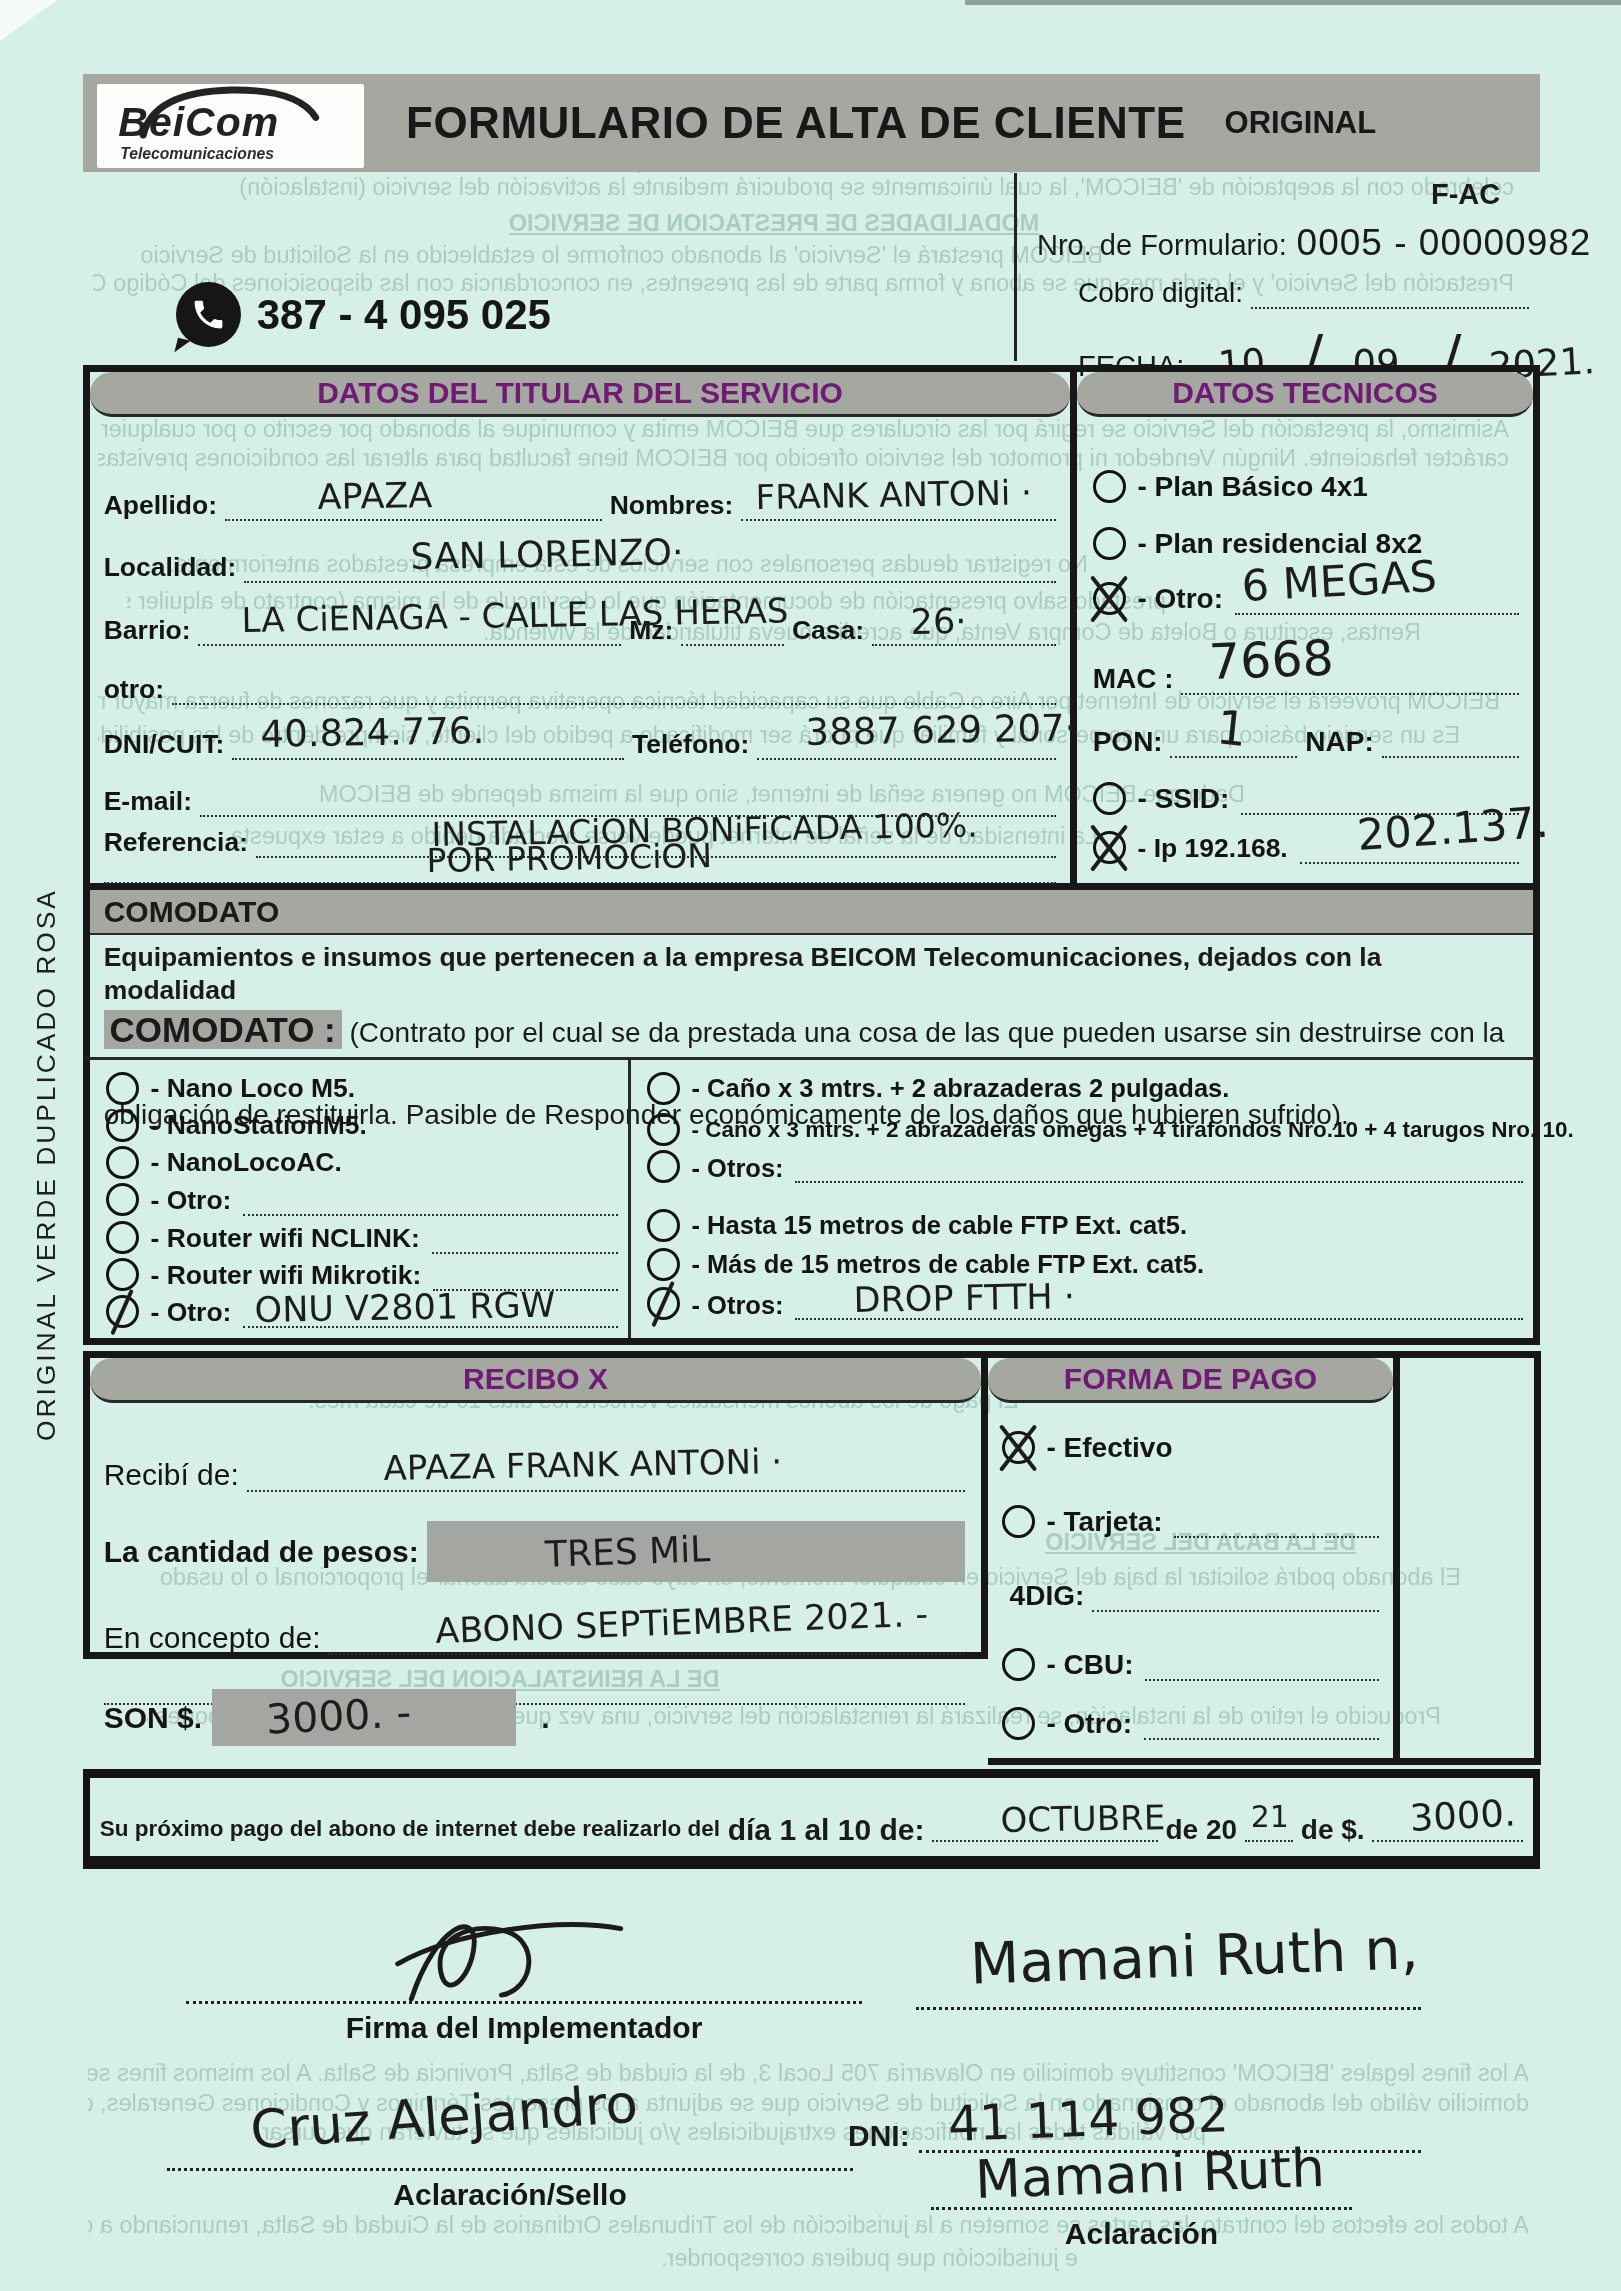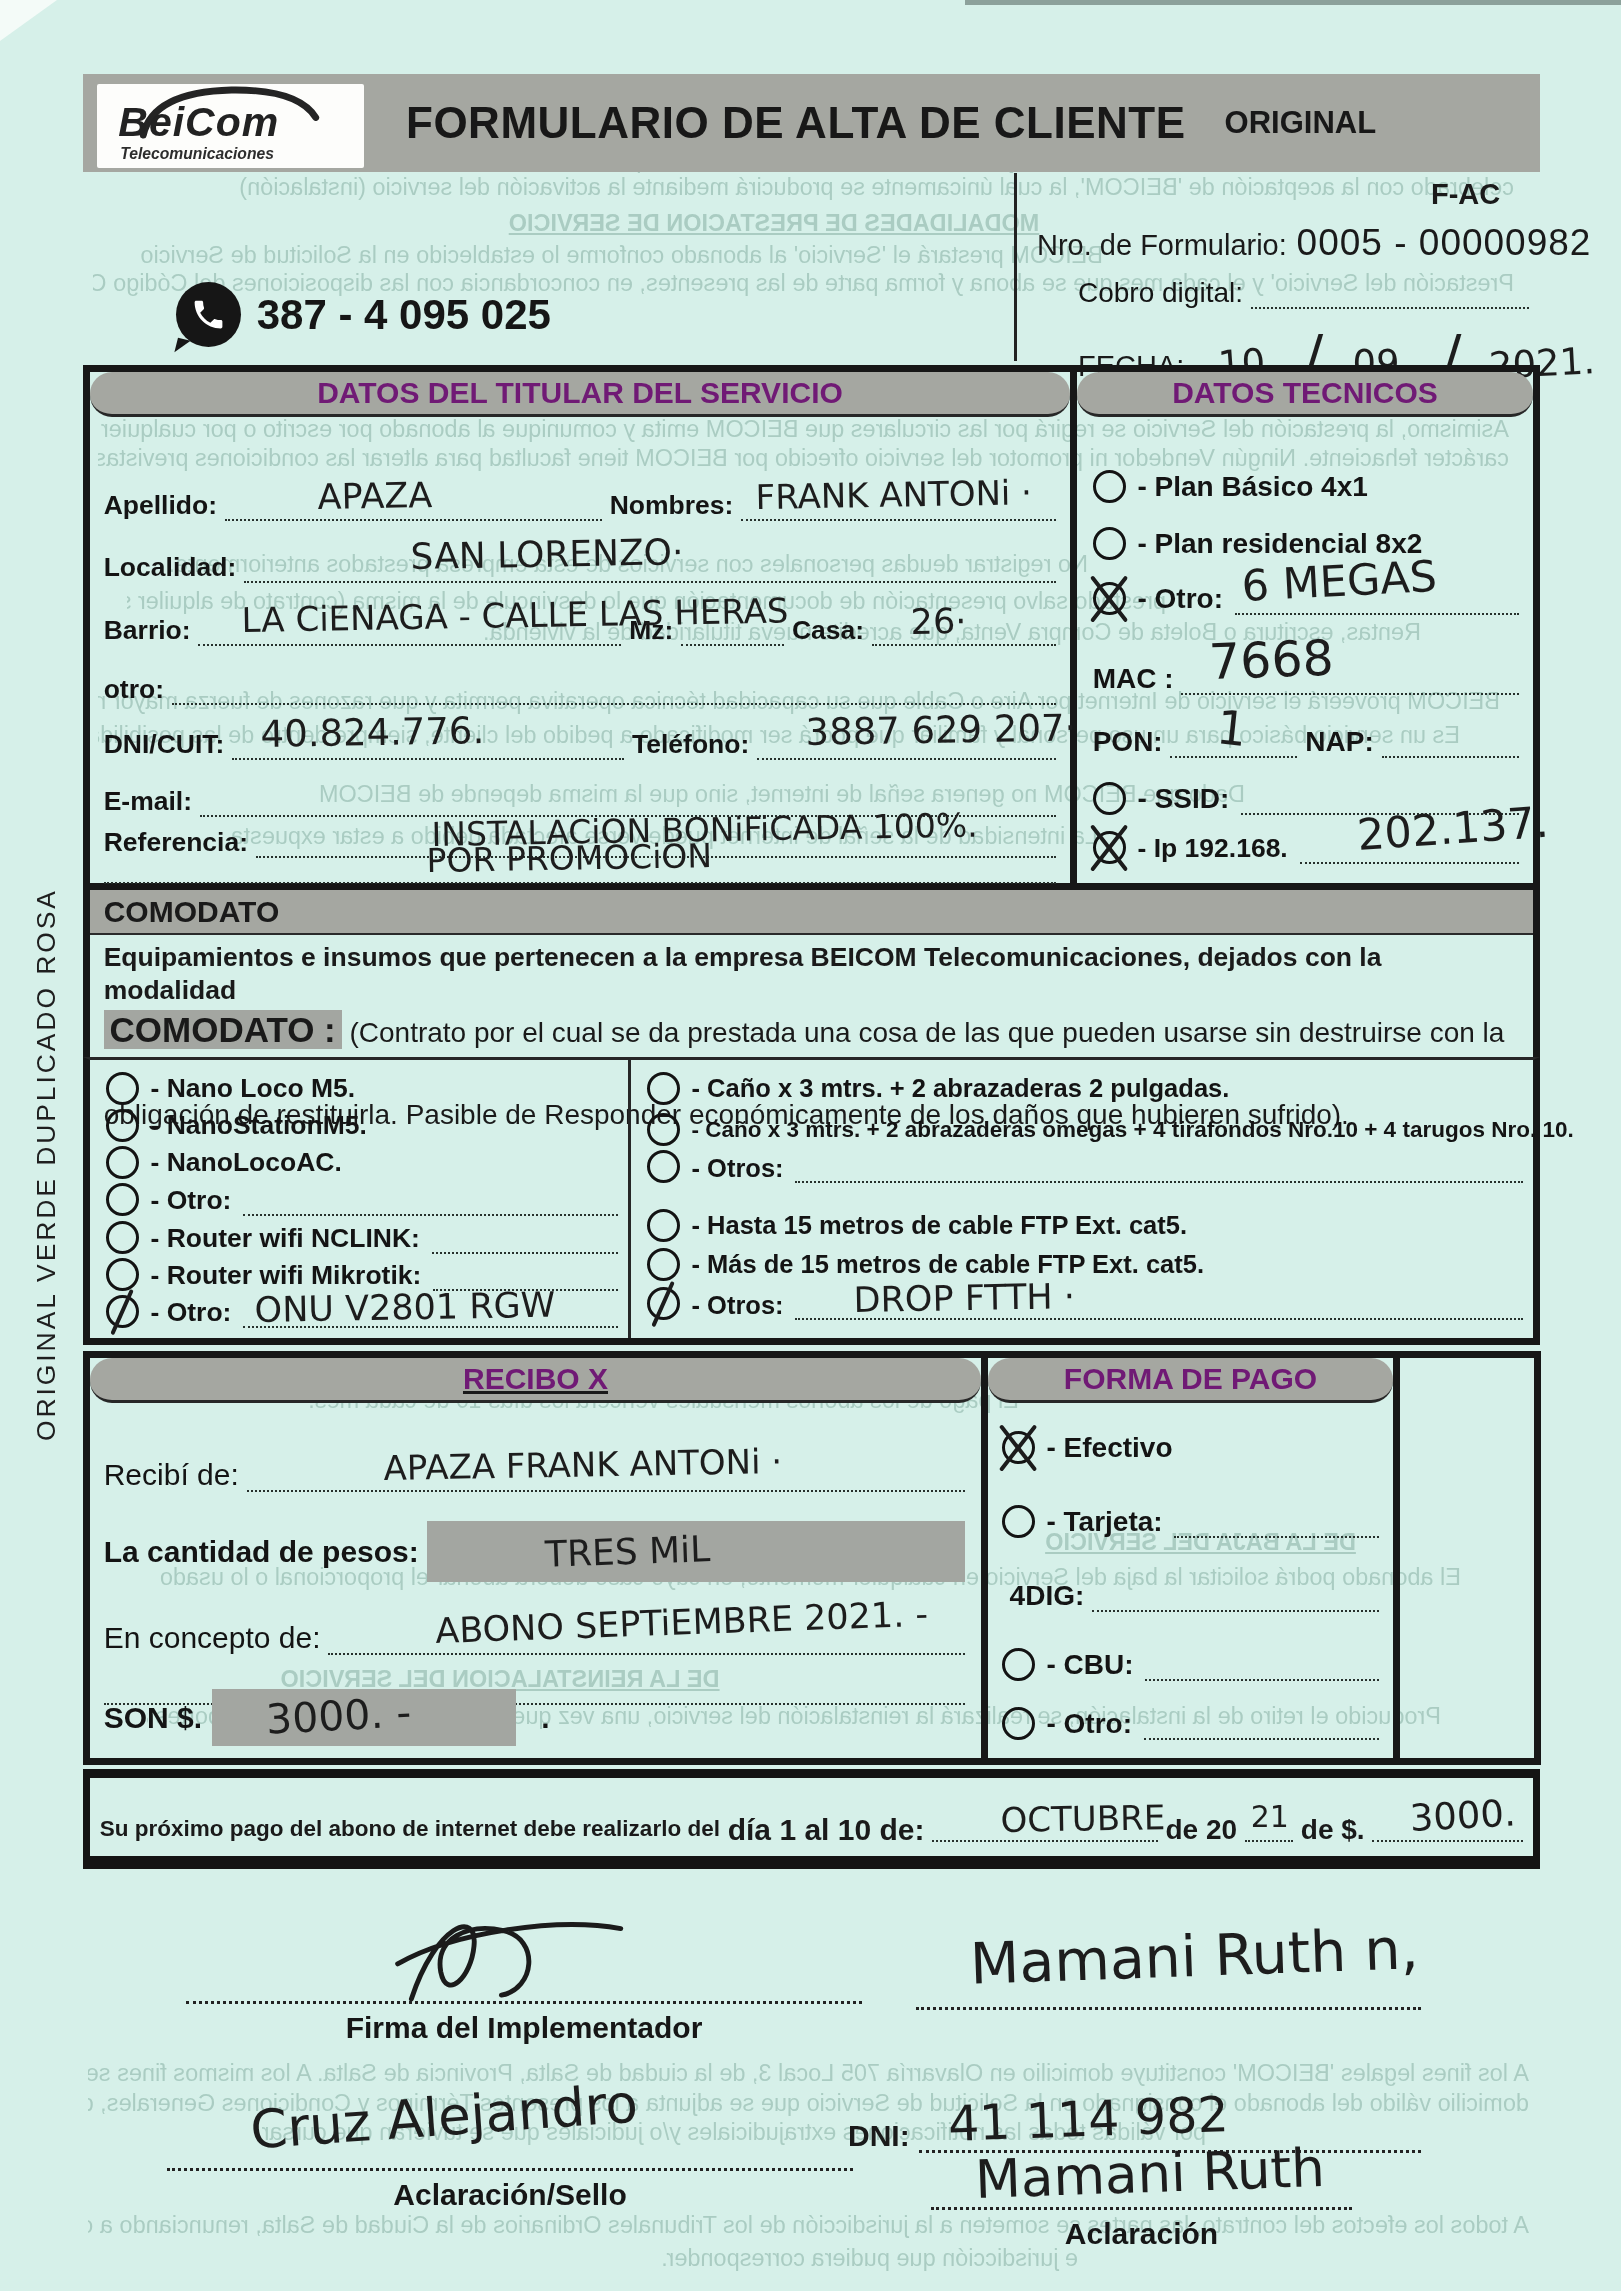--- a/index.html
+++ b/index.html
@@ -330,21 +330,21 @@
               <span class="mk mkS" style="height:49px;"></span>
             </span>
           <span class="clbl" style="font-size:25.5px;">- Otros:</span>
           <span class="line" style="height:29px;">
             <span class="hw hwline" style="left:59px;font-size:35px;bottom:-2px;">DROP FTTH ·</span>
           </span>
         </div>
       </div>
     </div>
 
-    <div class="abs hvy" style="left:83px;top:1351px;width:905px;height:414px;text-decoration:underline;">
+    <div class="abs hvy" style="left:83px;top:1351px;width:905px;height:308px;">
       <div class="sechd">RECIBO X</div>
 
       <div class="row" style="left:13.7px;top:100px;right:15.7px;">
         <span class="lbl" style="font-size:30px;font-weight:500;">Recibí de:</span>
         <span class="line">
           <span class="hw hwline" style="left:137px;font-size:34px;">APAZA  FRANK ANTONi ·</span>
         </span>
       </div>
 
       <div class="abs" style="left:13.7px;top:163px;right:15.7px;display:flex;align-items:center;">

